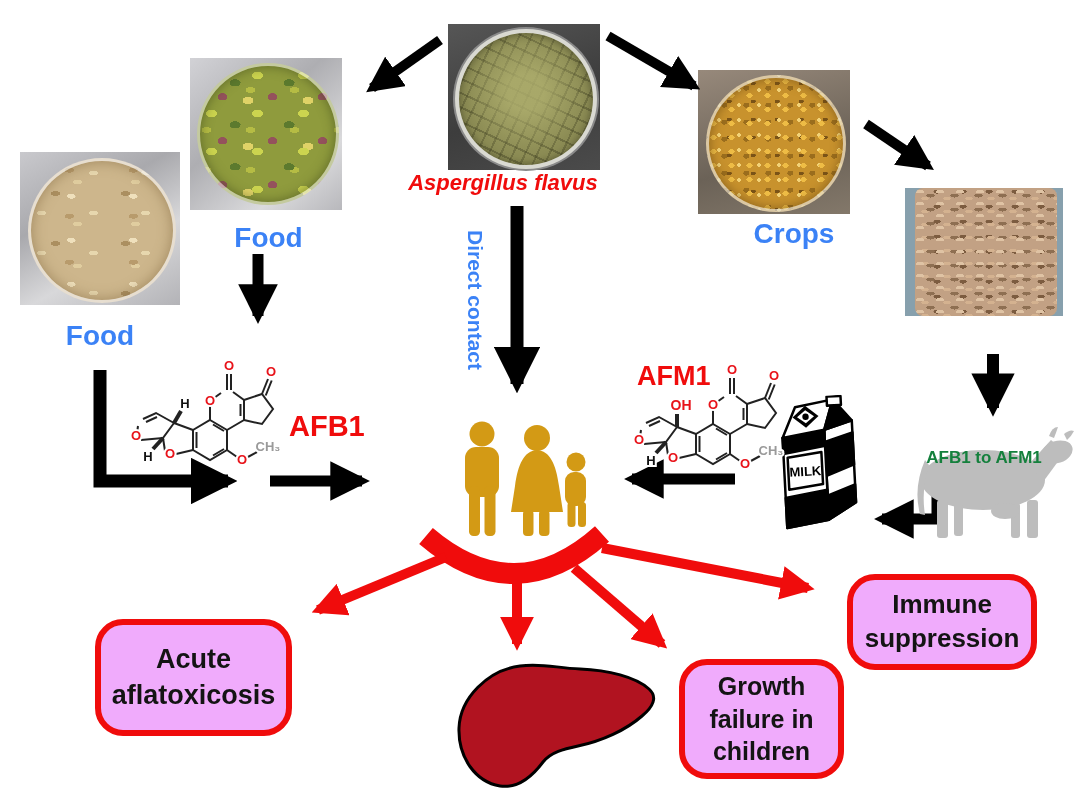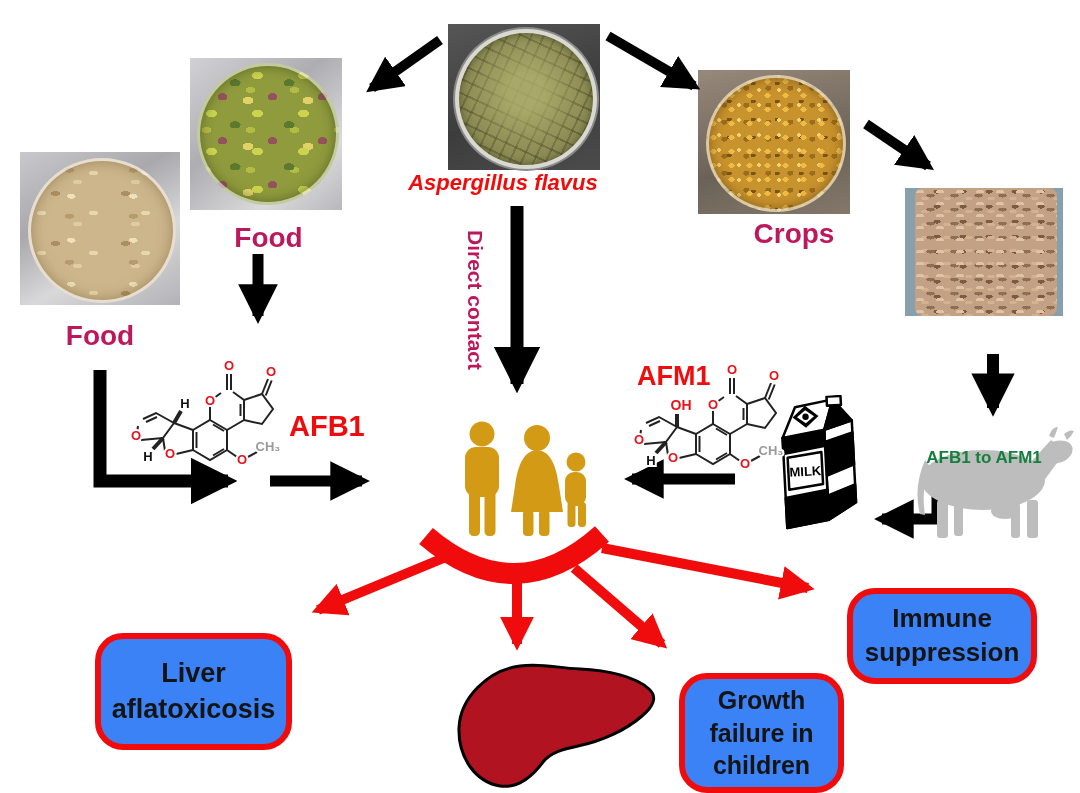--- a/index.html
+++ b/index.html
@@ -1,25 +1,25 @@
 <!DOCTYPE html>
 <html><head>
 <meta charset="utf-8">
 <style>
   html,body{margin:0;padding:0;background:#fff;}
   #canvas{position:relative;width:1080px;height:793px;background:#fff;overflow:hidden;
           font-family:"Liberation Sans",sans-serif;}
   .photo{position:absolute;}
   .bowl{position:absolute;border-radius:50%;}
-  .lbl{position:absolute;font-weight:bold;color:#be185d;text-align:center;line-height:1.15;}
+  .lbl{position:absolute;font-weight:bold;color:#3b82f6;text-align:center;line-height:1.15;}
   .red{color:#f00c0c;}
   .overlay-svg{position:absolute;left:0;top:0;pointer-events:none;}
-  .outcome-box{position:absolute;border:6px solid #f00c0c;border-radius:28px;background:#3b82f6;
+  .outcome-box{position:absolute;border:6px solid #f00c0c;border-radius:28px;background:#f0abfc;
                display:flex;align-items:center;justify-content:center;text-align:center;
-               font-weight:bold;color:#141414;line-height:1.3;margin-top:14px;}
+               font-weight:bold;color:#141414;line-height:1.3;}
   text{font-family:"Liberation Sans",sans-serif;font-weight:bold;}
   .halo{paint-order:stroke;stroke:#ffffff;stroke-width:4px;}
   
   #photo-peanuts{left:20px;top:152px;width:160px;height:153px;
     background:linear-gradient(150deg,#c9c9cd 0%,#a9a9ad 35%,#d8d8da 65%,#b3b3b7 100%);}
   #bowl-peanuts{left:8px;top:6px;width:142px;height:139px;background-color:#cdb68c;
     border:3px solid rgba(245,245,245,.65);box-shadow:inset 0 0 14px rgba(120,95,55,.55);
     background-image:
       radial-gradient(ellipse 8px 4px at 20% 30%, #e7d7ae 60%, transparent 61%),
       radial-gradient(ellipse 8px 4px at 60% 20%, #b89b6c 60%, transparent 61%),
@@ -257,17 +257,17 @@
              C101,92 114,89 128,86 C152,81 176,70 192,56 C203,47 208,37 199,29
              C186,17 158,10 130,9 C106,8 92,3 70,6 z" fill="#b11320" stroke="#000" stroke-width="3"></path>
   </svg>
 
   <div class="lbl" style="left:25px;top:320px;width:150px;font-size:28px;">Food</div>
   <div class="lbl" style="left:196px;top:222px;width:145px;font-size:28px;">Food</div>
   <div class="lbl red" style="left:408px;top:170px;width:190px;font-size:22px;font-style:italic;">Aspergillus flavus</div>
   <div class="lbl" style="left:724px;top:218px;width:140px;font-size:28px;">Crops</div>
   <div class="lbl" style="left:463px;top:210px;height:180px;font-size:21px;writing-mode:vertical-rl;">Direct contact</div>
 
-  <div class="outcome-box" style="left:95px;top:619px;width:185px;height:105px;font-size:27px;">Liver aflatoxicosis</div>
+  <div class="outcome-box" style="left:95px;top:619px;width:185px;height:105px;font-size:27px;">Acute aflatoxicosis</div>
   <div class="outcome-box" style="left:679px;top:659px;width:153px;height:108px;font-size:25px;">Growth failure in children</div>
   <div class="outcome-box" style="left:847px;top:574px;width:178px;height:84px;font-size:26px;">Immune suppression</div>
 
 </div>
 
 </body></html>

